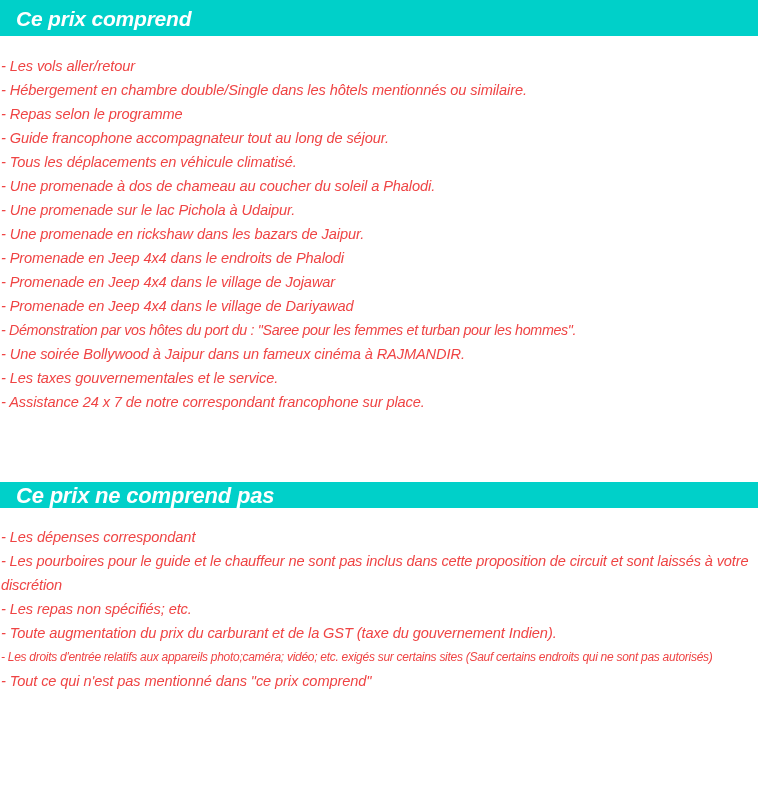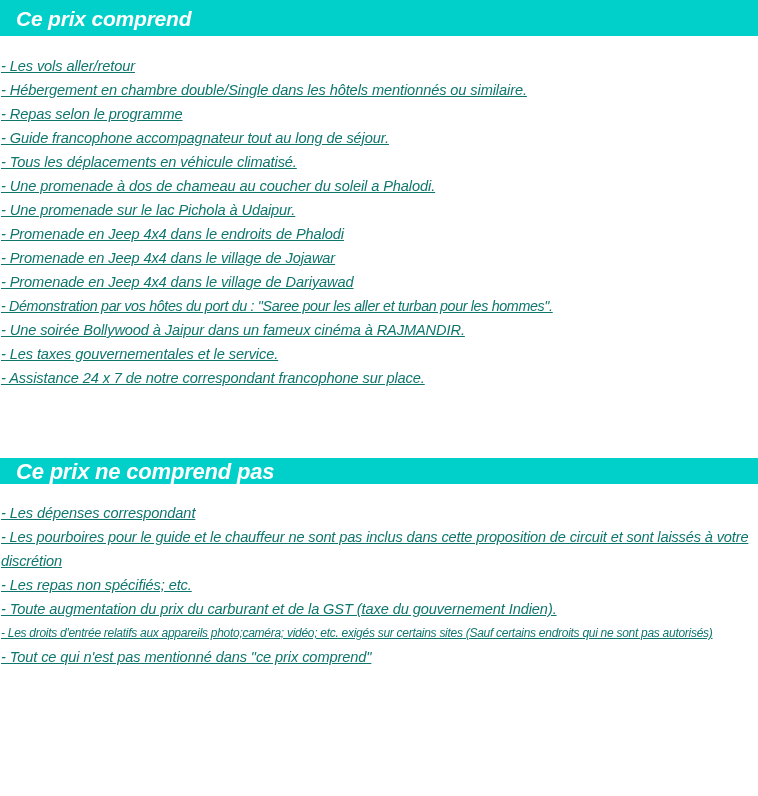--- a/index.html
+++ b/index.html
@@ -50,24 +50,23 @@
     padding: 0 0 0 1px;
     box-sizing: border-box;
   }
   .section-body.first { padding-top: 18px; }
   .section-body.second { padding-top: 17px; }
 
   .item {
     font-style: italic;
     font-size: 14.6px;
     line-height: 24px;
-    color: #0f766e;
+    color: #ef4444;
     white-space: nowrap;
     letter-spacing: -0.1px;
-    text-decoration: underline;
   }
 
   
   .item.tight {
     font-size: 14.3px;
     letter-spacing: -0.35px;
   }
 
   
   .item.wrap {
@@ -95,24 +94,25 @@
   </div>
 
   <div class="section-body first">
     <div class="item">- Les vols aller/retour</div>
     <div class="item">- Hébergement en chambre double/Single dans les hôtels mentionnés ou similaire.</div>
     <div class="item">- Repas selon le programme</div>
     <div class="item">- Guide francophone accompagnateur tout au long de séjour.</div>
     <div class="item">- Tous les déplacements en véhicule climatisé.</div>
     <div class="item">- Une promenade à dos de chameau au coucher du soleil a Phalodi.</div>
     <div class="item">- Une promenade sur le lac Pichola à Udaipur.</div>
+    <div class="item">- Une promenade en rickshaw dans les bazars de Jaipur.</div>
     <div class="item">- Promenade en Jeep 4x4 dans le endroits de Phalodi</div>
     <div class="item">- Promenade en Jeep 4x4 dans le village de Jojawar</div>
     <div class="item">- Promenade en Jeep 4x4 dans le village de Dariyawad</div>
-    <div class="item tight">- Démonstration par vos hôtes du port du : "Saree pour les aller et turban pour les hommes".</div>
+    <div class="item tight">- Démonstration par vos hôtes du port du : "Saree pour les femmes et turban pour les hommes".</div>
     <div class="item">- Une soirée Bollywood à Jaipur dans un fameux cinéma à RAJMANDIR.</div>
     <div class="item">- Les taxes gouvernementales et le service.</div>
     <div class="item">- Assistance 24 x 7 de notre correspondant francophone sur place.</div>
   </div>
 
   <div class="gap-between-sections"></div>
 
   <div class="section-bar second">
     <span class="section-title">Ce prix ne comprend pas</span>
   </div>

